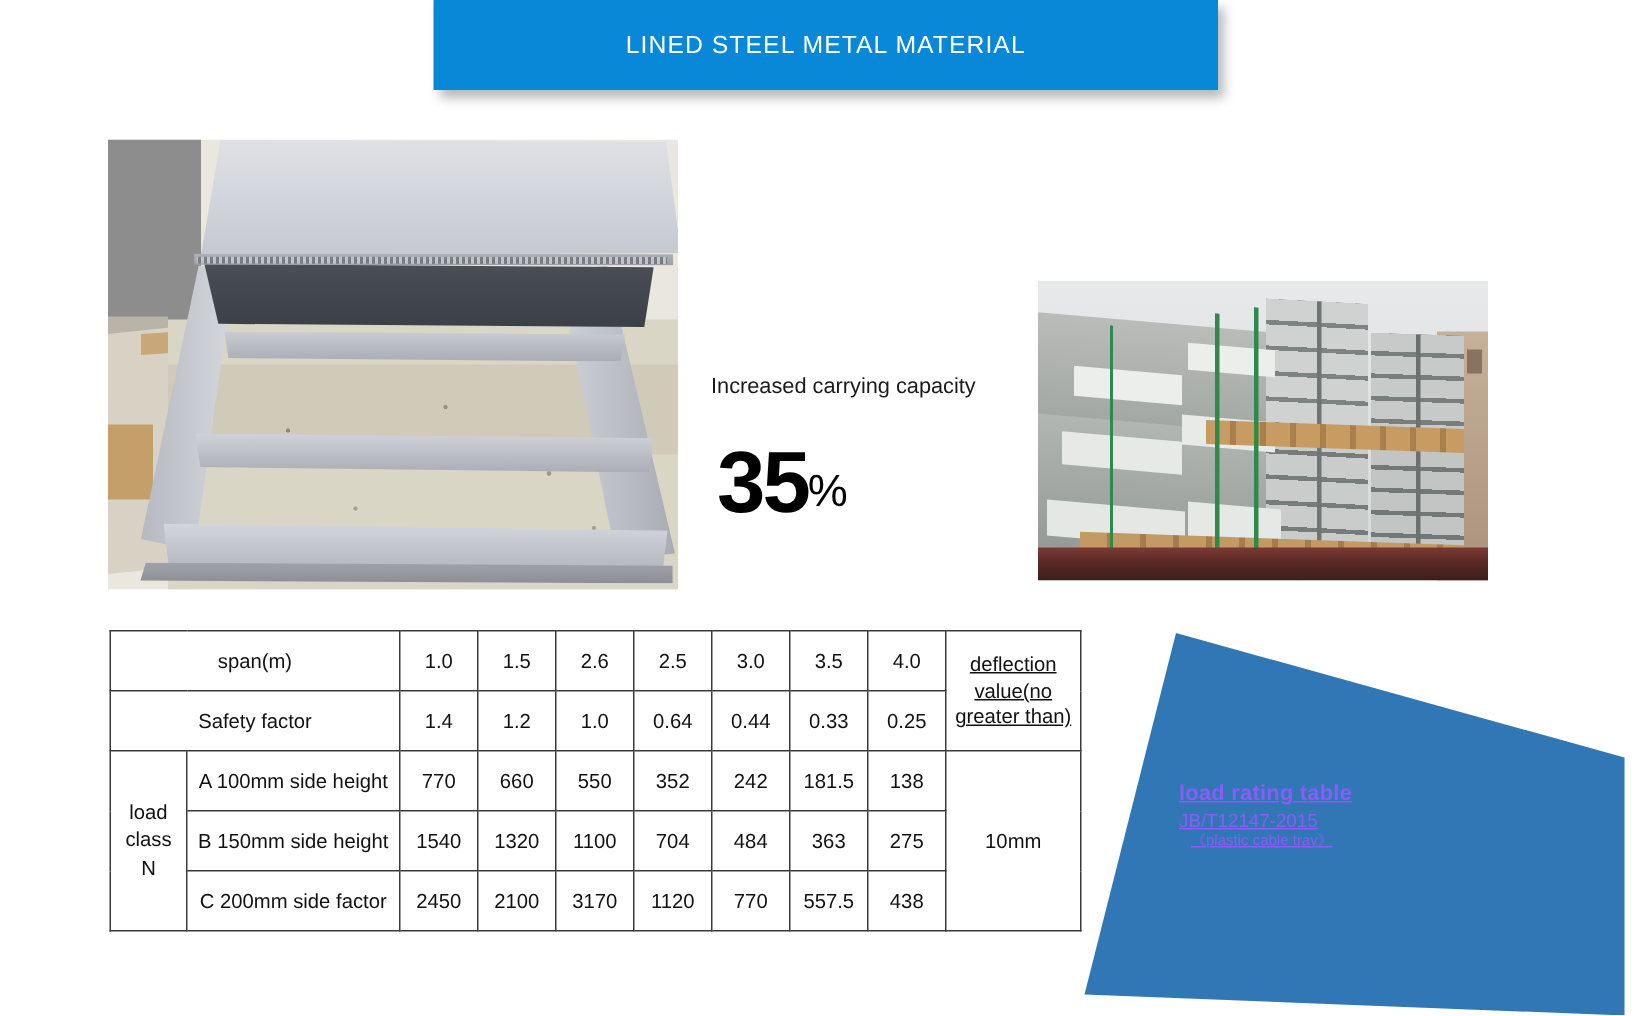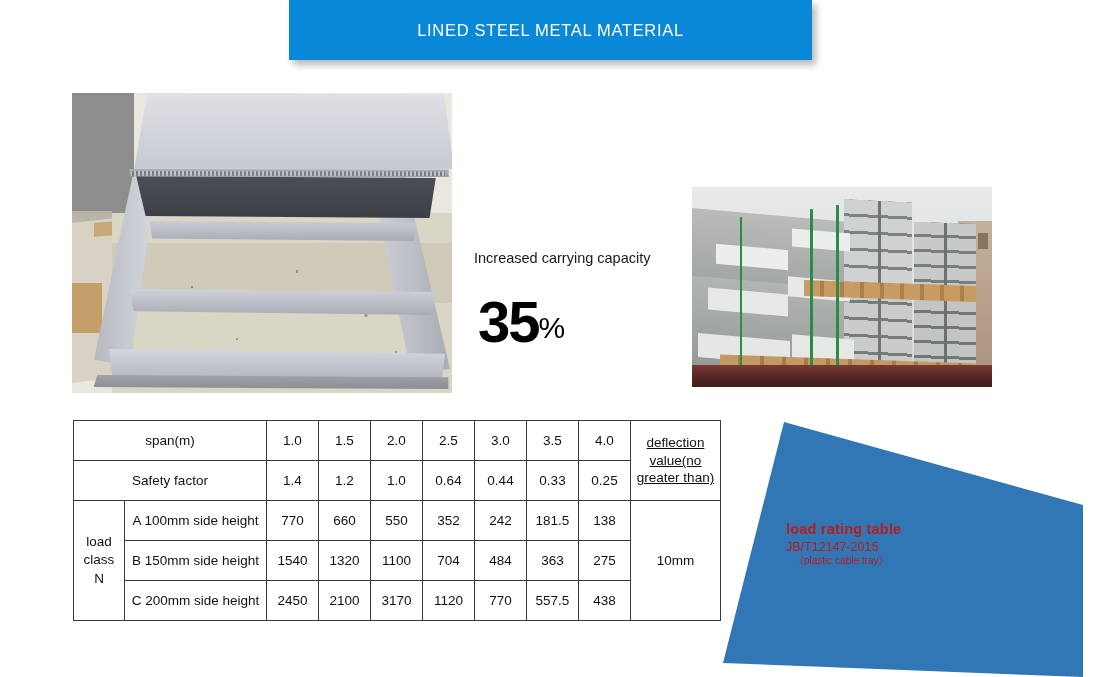--- a/index.html
+++ b/index.html
@@ -214,21 +214,21 @@
   .hdr-merge{font-size:13.5px;}
   .big-cell{font-size:13.5px;}
 
   
   .blue-quad{
     position:absolute;left:0;top:0;width:1100px;height:677px;
     pointer-events:none;
   }
   .quad-text{
     position:absolute;left:786px;top:520px;
-    color:#b91c1c;line-height:1.28;
+    color:#8b5cf6;line-height:1.28;text-decoration:underline;
   }
   .quad-t1{font-size:14.5px;font-weight:700;letter-spacing:.2px;}
   .quad-t2{font-size:12.5px;font-weight:400;}
   .quad-t3{font-size:10px;font-weight:400;padding-left:8px;}
 </style>
 </head>
 <body>
 
 <div class="banner" style="background: rgb(10, 136, 216);">
   <div class="banner-title">LINED STEEL METAL MATERIAL</div>
@@ -297,21 +297,21 @@
   <div class="quad-t2">JB/T12147-2015</div>
   <div class="quad-t3">《plastic cable tray》</div>
 </div>
 
 <table class="spec-table">
   <tbody>
     <tr class="row-h">
       <td class="hdr-merge" colspan="2">span(m)</td>
       <td class="col-span">1.0</td>
       <td class="col-span">1.5</td>
-      <td class="col-span">2.0</td>
+      <td class="col-span">2.6</td>
       <td class="col-span">2.5</td>
       <td class="col-span">3.0</td>
       <td class="col-span">3.5</td>
       <td class="col-span">4.0</td>
       <td class="col-defl" rowspan="2">
         <div>deflection</div>
         <div>value(no</div>
         <div>greater than)</div>
       </td>
     </tr>
@@ -349,21 +349,21 @@
       <td>1540</td>
       <td>1320</td>
       <td>1100</td>
       <td>704</td>
       <td>484</td>
       <td>363</td>
       <td>275</td>
     </tr>
 
     <tr class="row-c">
-      <td class="col-desc">C  200mm side height</td>
+      <td class="col-desc">C  200mm side factor</td>
       <td>2450</td>
       <td>2100</td>
       <td>3170</td>
       <td>1120</td>
       <td>770</td>
       <td>557.5</td>
       <td>438</td>
     </tr>
   </tbody>
 </table>

